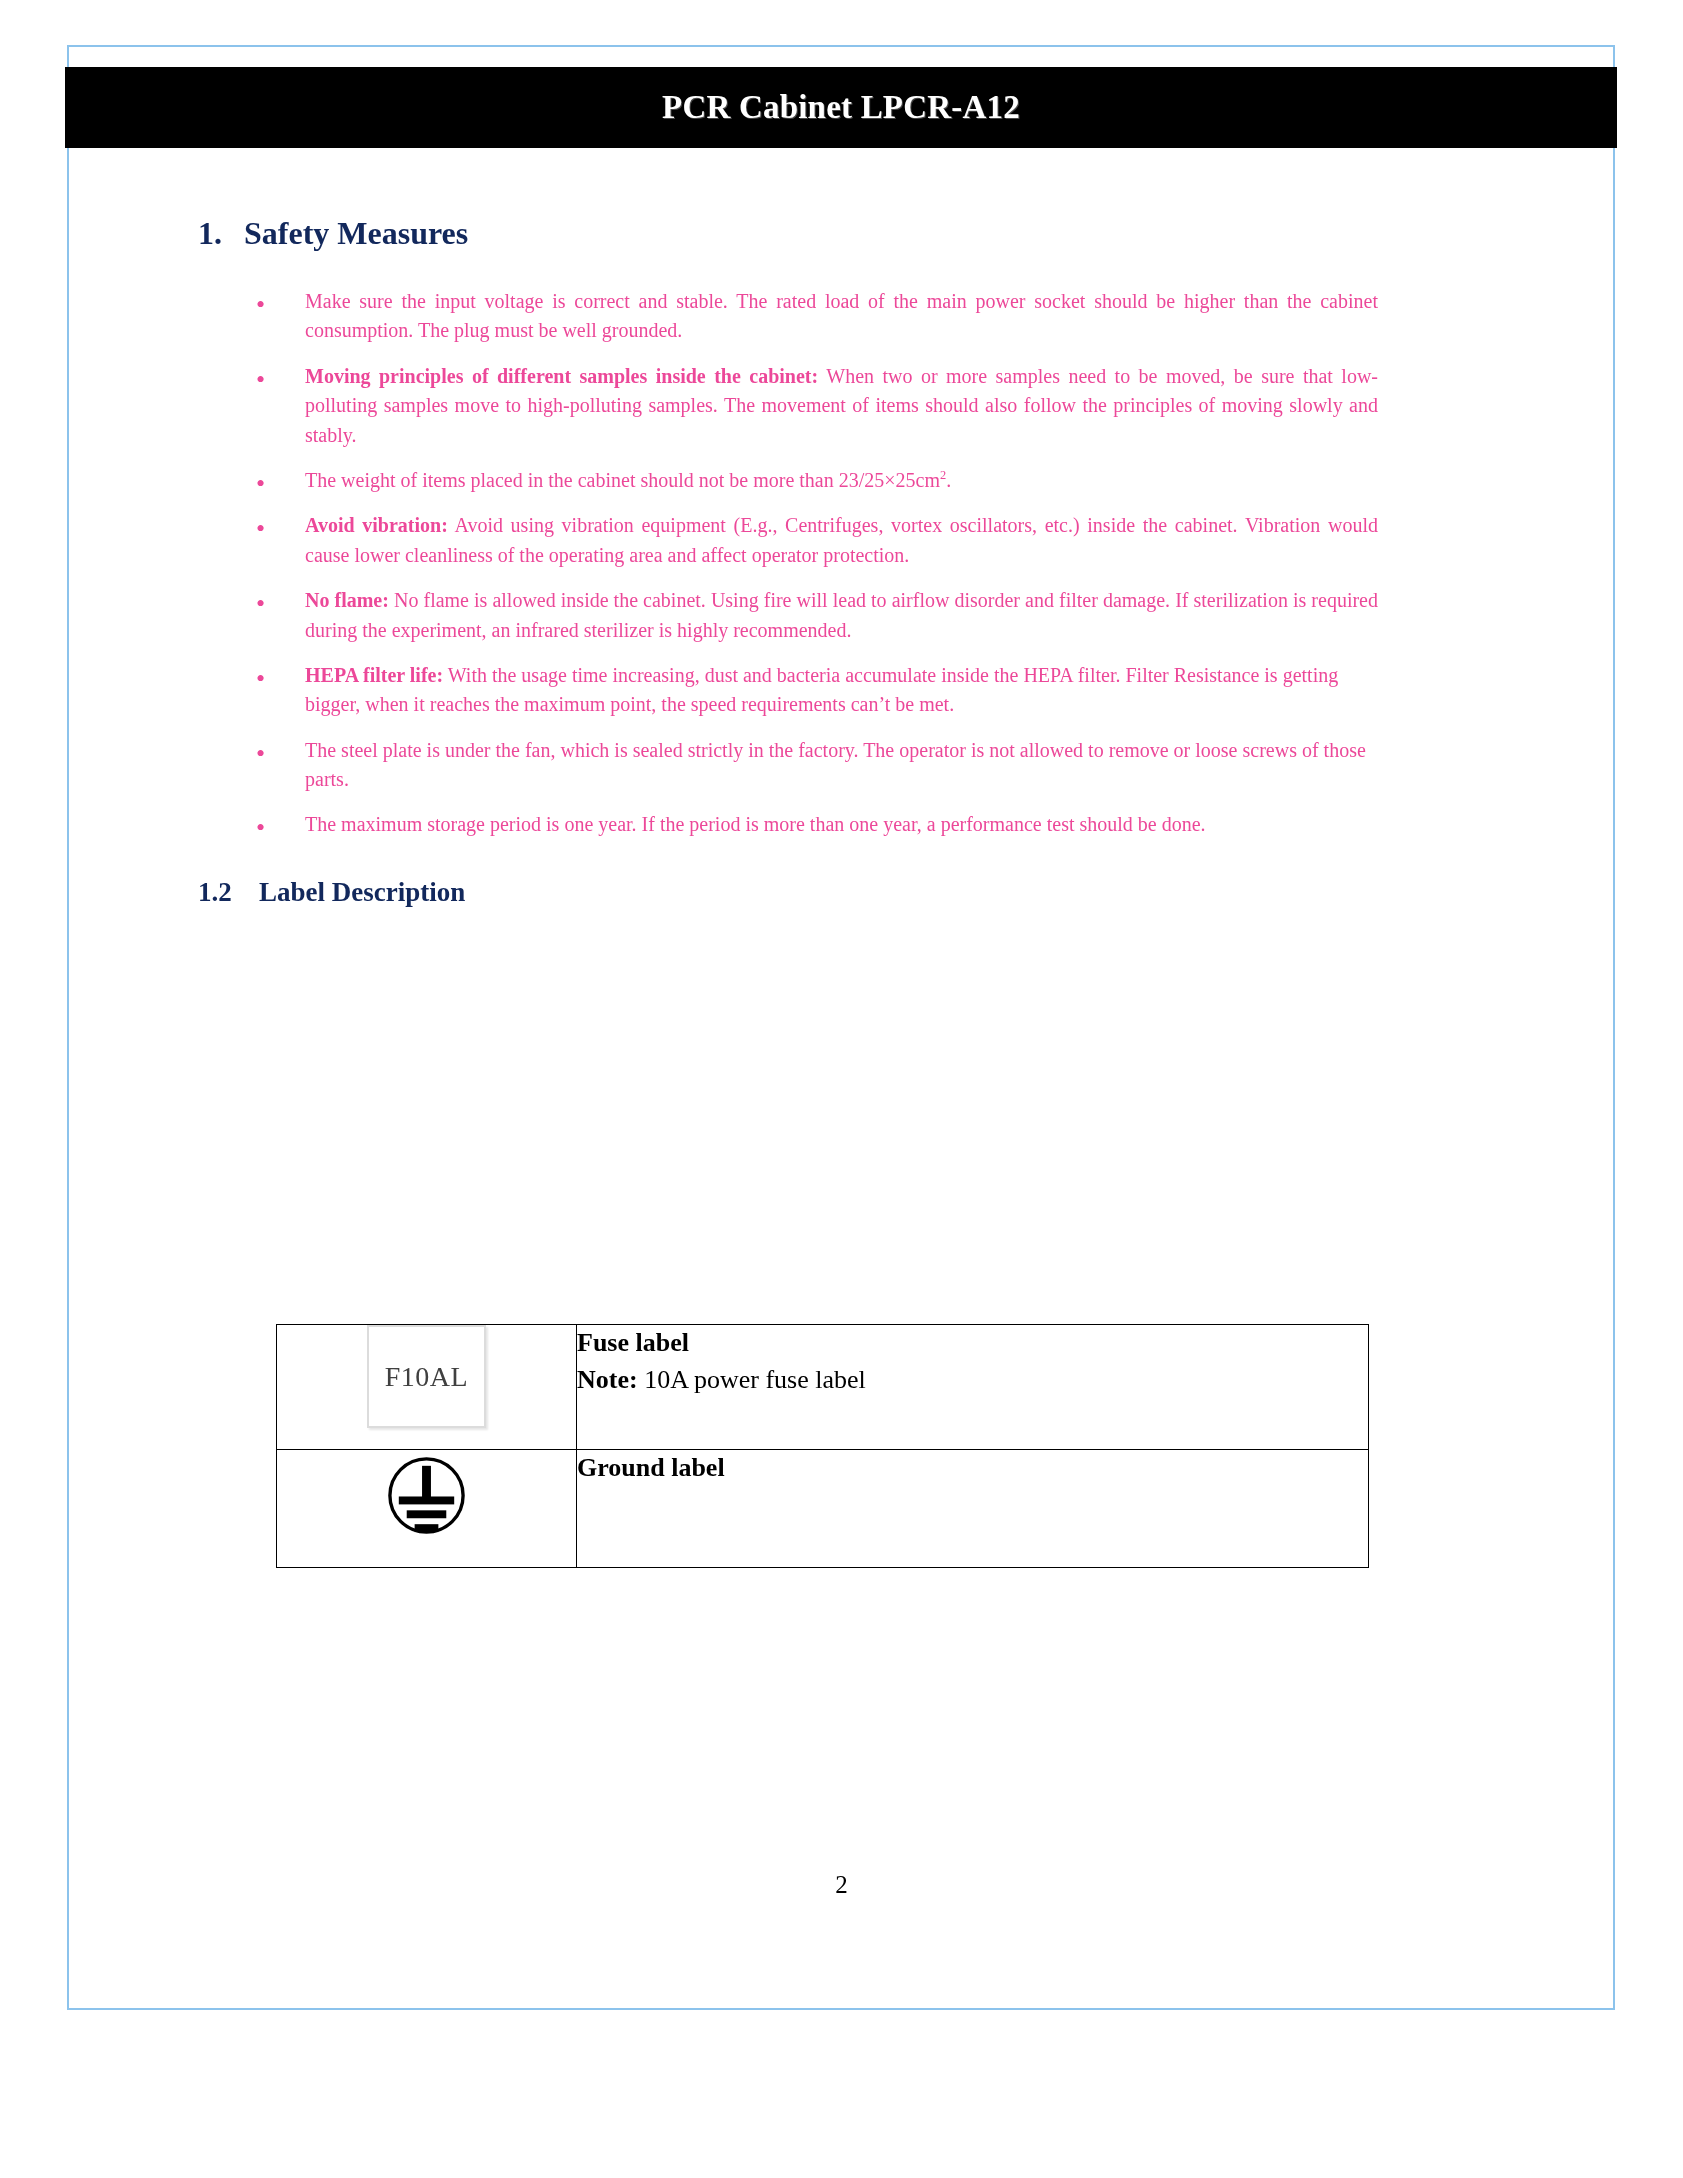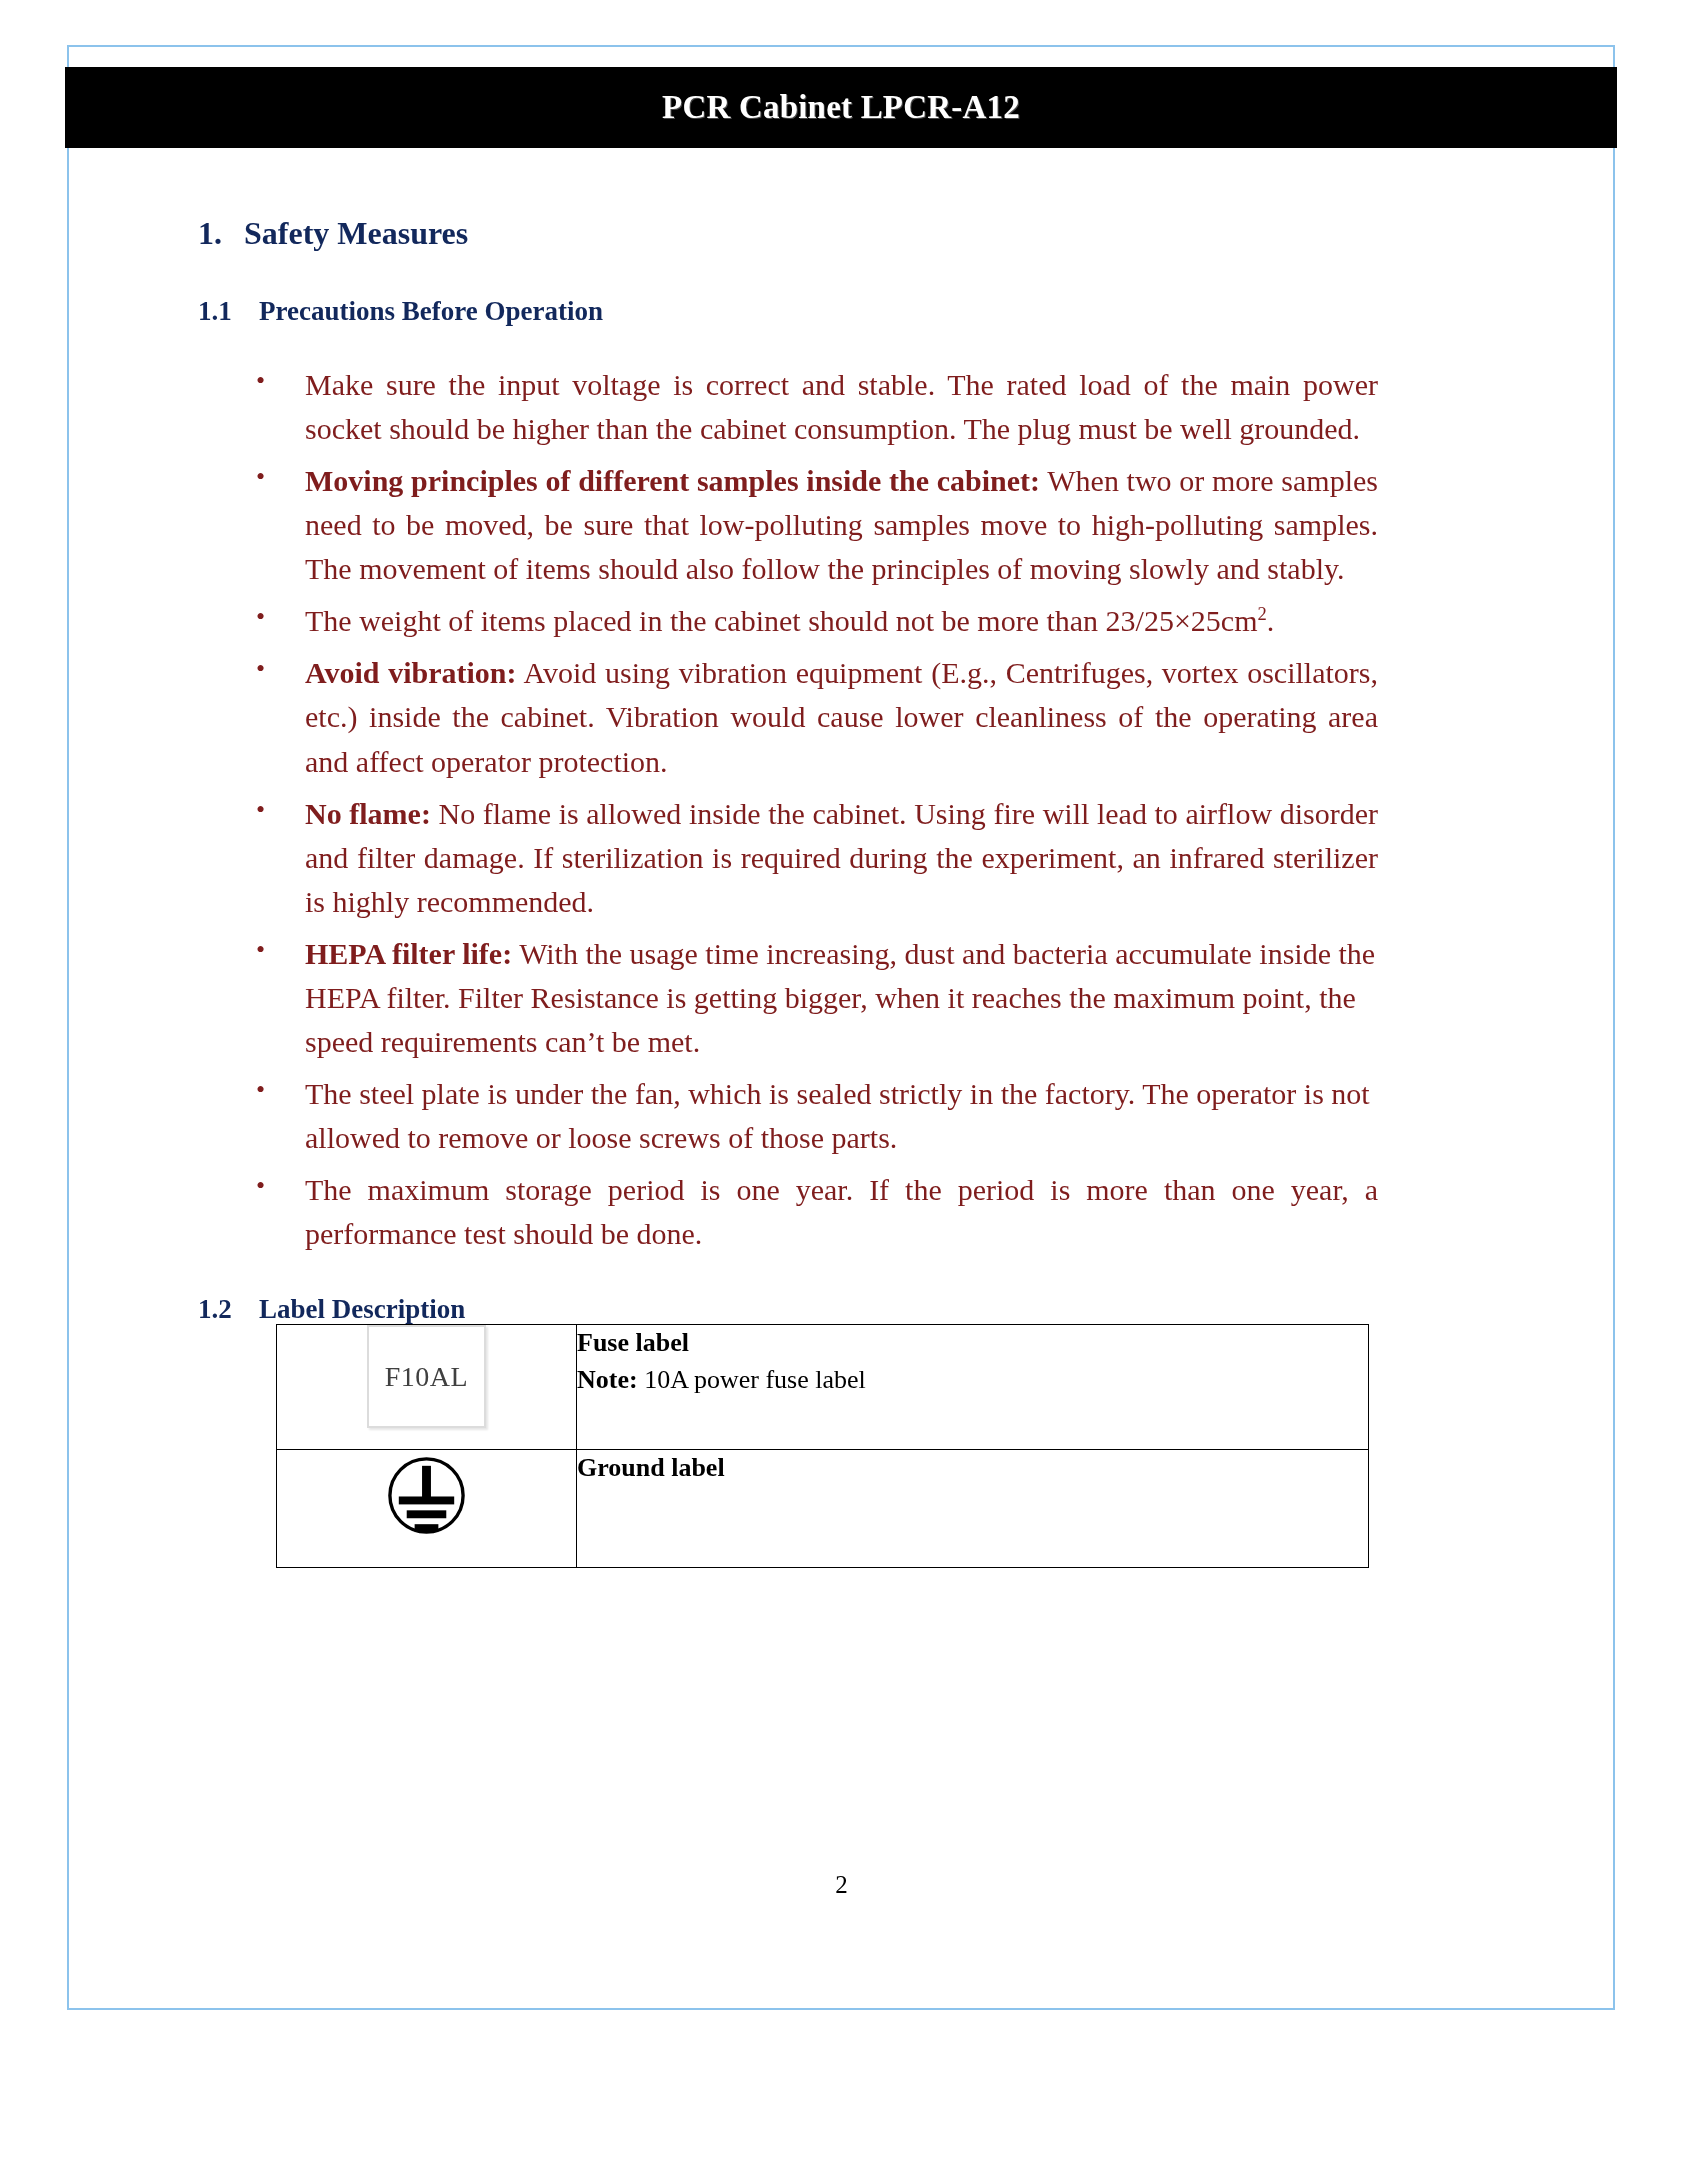--- a/index.html
+++ b/index.html
@@ -79,25 +79,25 @@
 
   
   ul.bullets {
     margin: 34px 0 0 0;
     padding: 0;
     list-style: none;
   }
   ul.bullets li {
     position: relative;
     padding-left: 107px;
-    font-size: 30px;
+    font-size: 20px;
     line-height: 1.47;
-    color: #7f1d1d;
+    color: #ec4899;
     text-align: justify;
-    margin: 8px 0 2px 0;
+    margin: 16px 0 2px 0;
     width: 1180px;
     box-sizing: border-box;
   }
   ul.bullets li.noj { text-align: left; }
   ul.bullets li::before {
     content: "\2022";
     position: absolute;
     left: 58px;
     top: -1px;
     font-size: 26px;
@@ -170,23 +170,20 @@
 <div class="header-band">
   <span class="header-title">PCR Cabinet LPCR-A12</span>
 </div>
 
 <div class="content">
 
   <h1 class="sec">
     <span class="num">1.</span><span>Safety Measures</span>
   </h1>
 
-  <h2 class="subsec" style="margin-top:42px;">
-    <span class="num">1.1</span><span>Precautions Before Operation</span>
-  </h2>
 
   <ul class="bullets">
     <li>
       <b></b><span>Make sure the input voltage is correct and stable. The rated load of the main power socket should be higher than the cabinet consumption. The plug must be well grounded.</span>
     </li>
     <li>
       <b>Moving principles of different samples inside the cabinet:</b><span> When two or more samples need to be moved, be sure that low-polluting samples move to high-polluting samples. The movement of items should also follow the principles of moving slowly and stably.</span>
     </li>
     <li class="noj">
       <b></b><span>The weight of items placed in the cabinet should not be more than 23/25×25cm</span><sup>2</sup><span>.</span>

